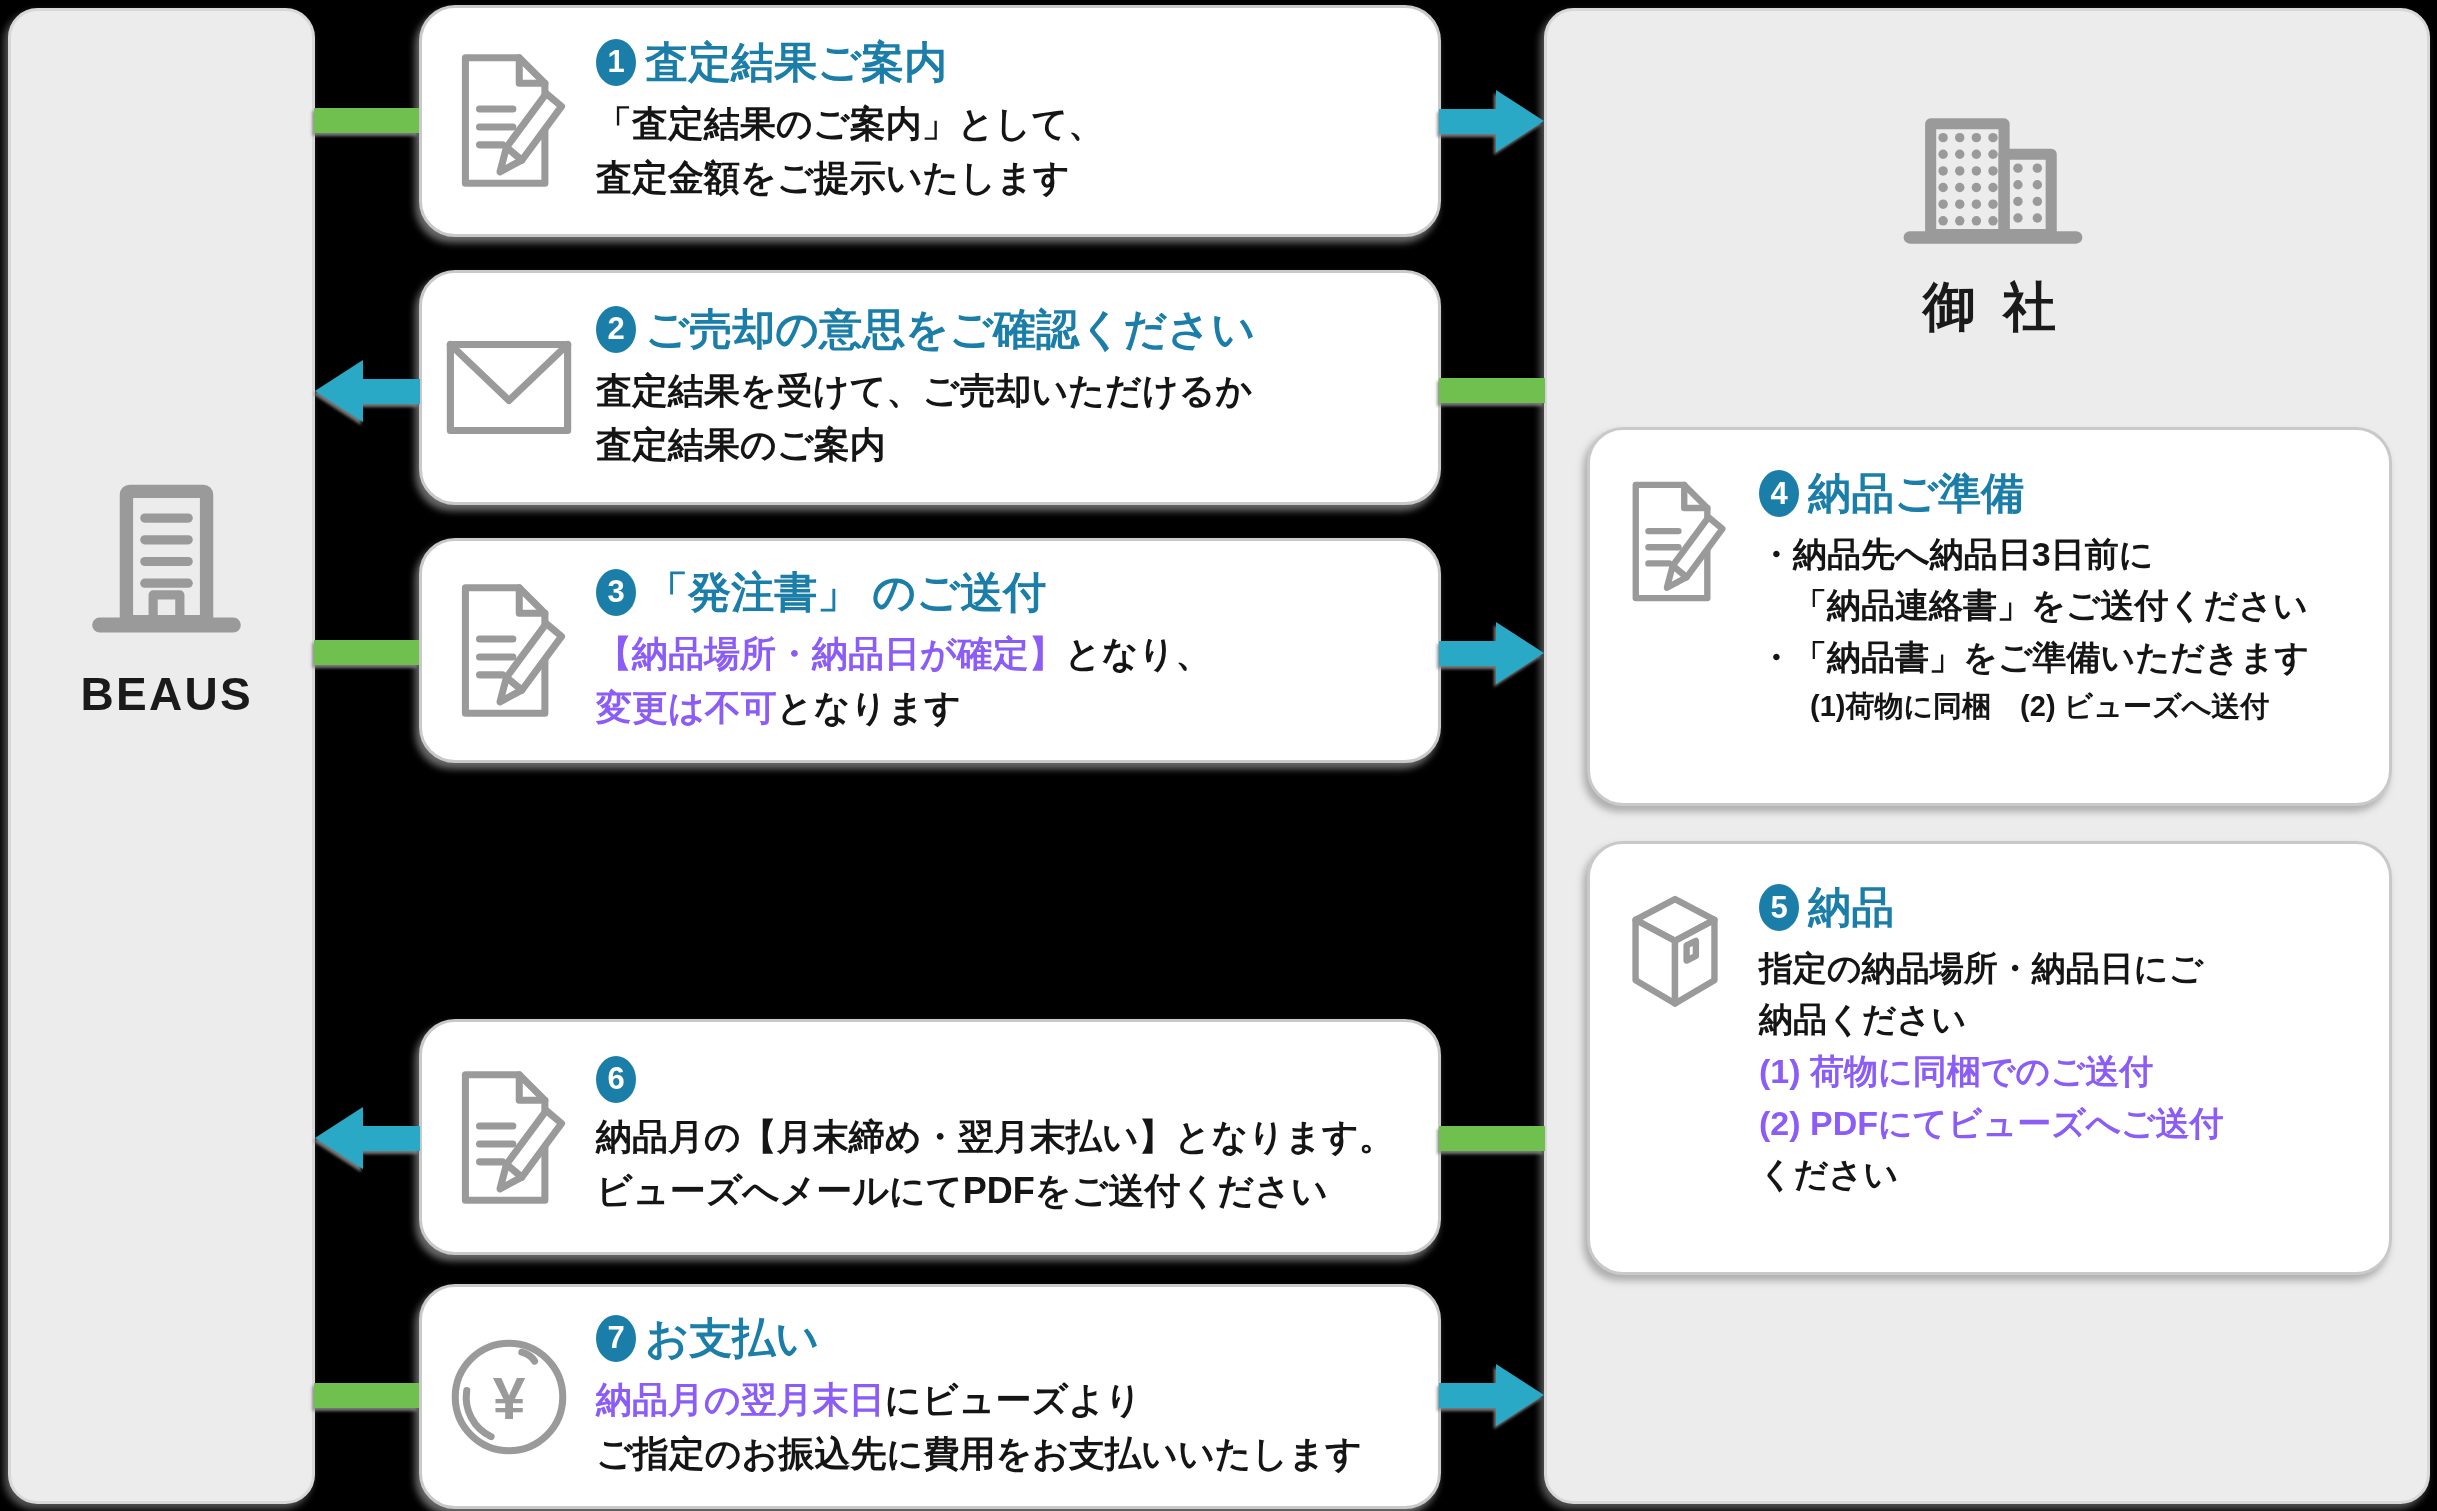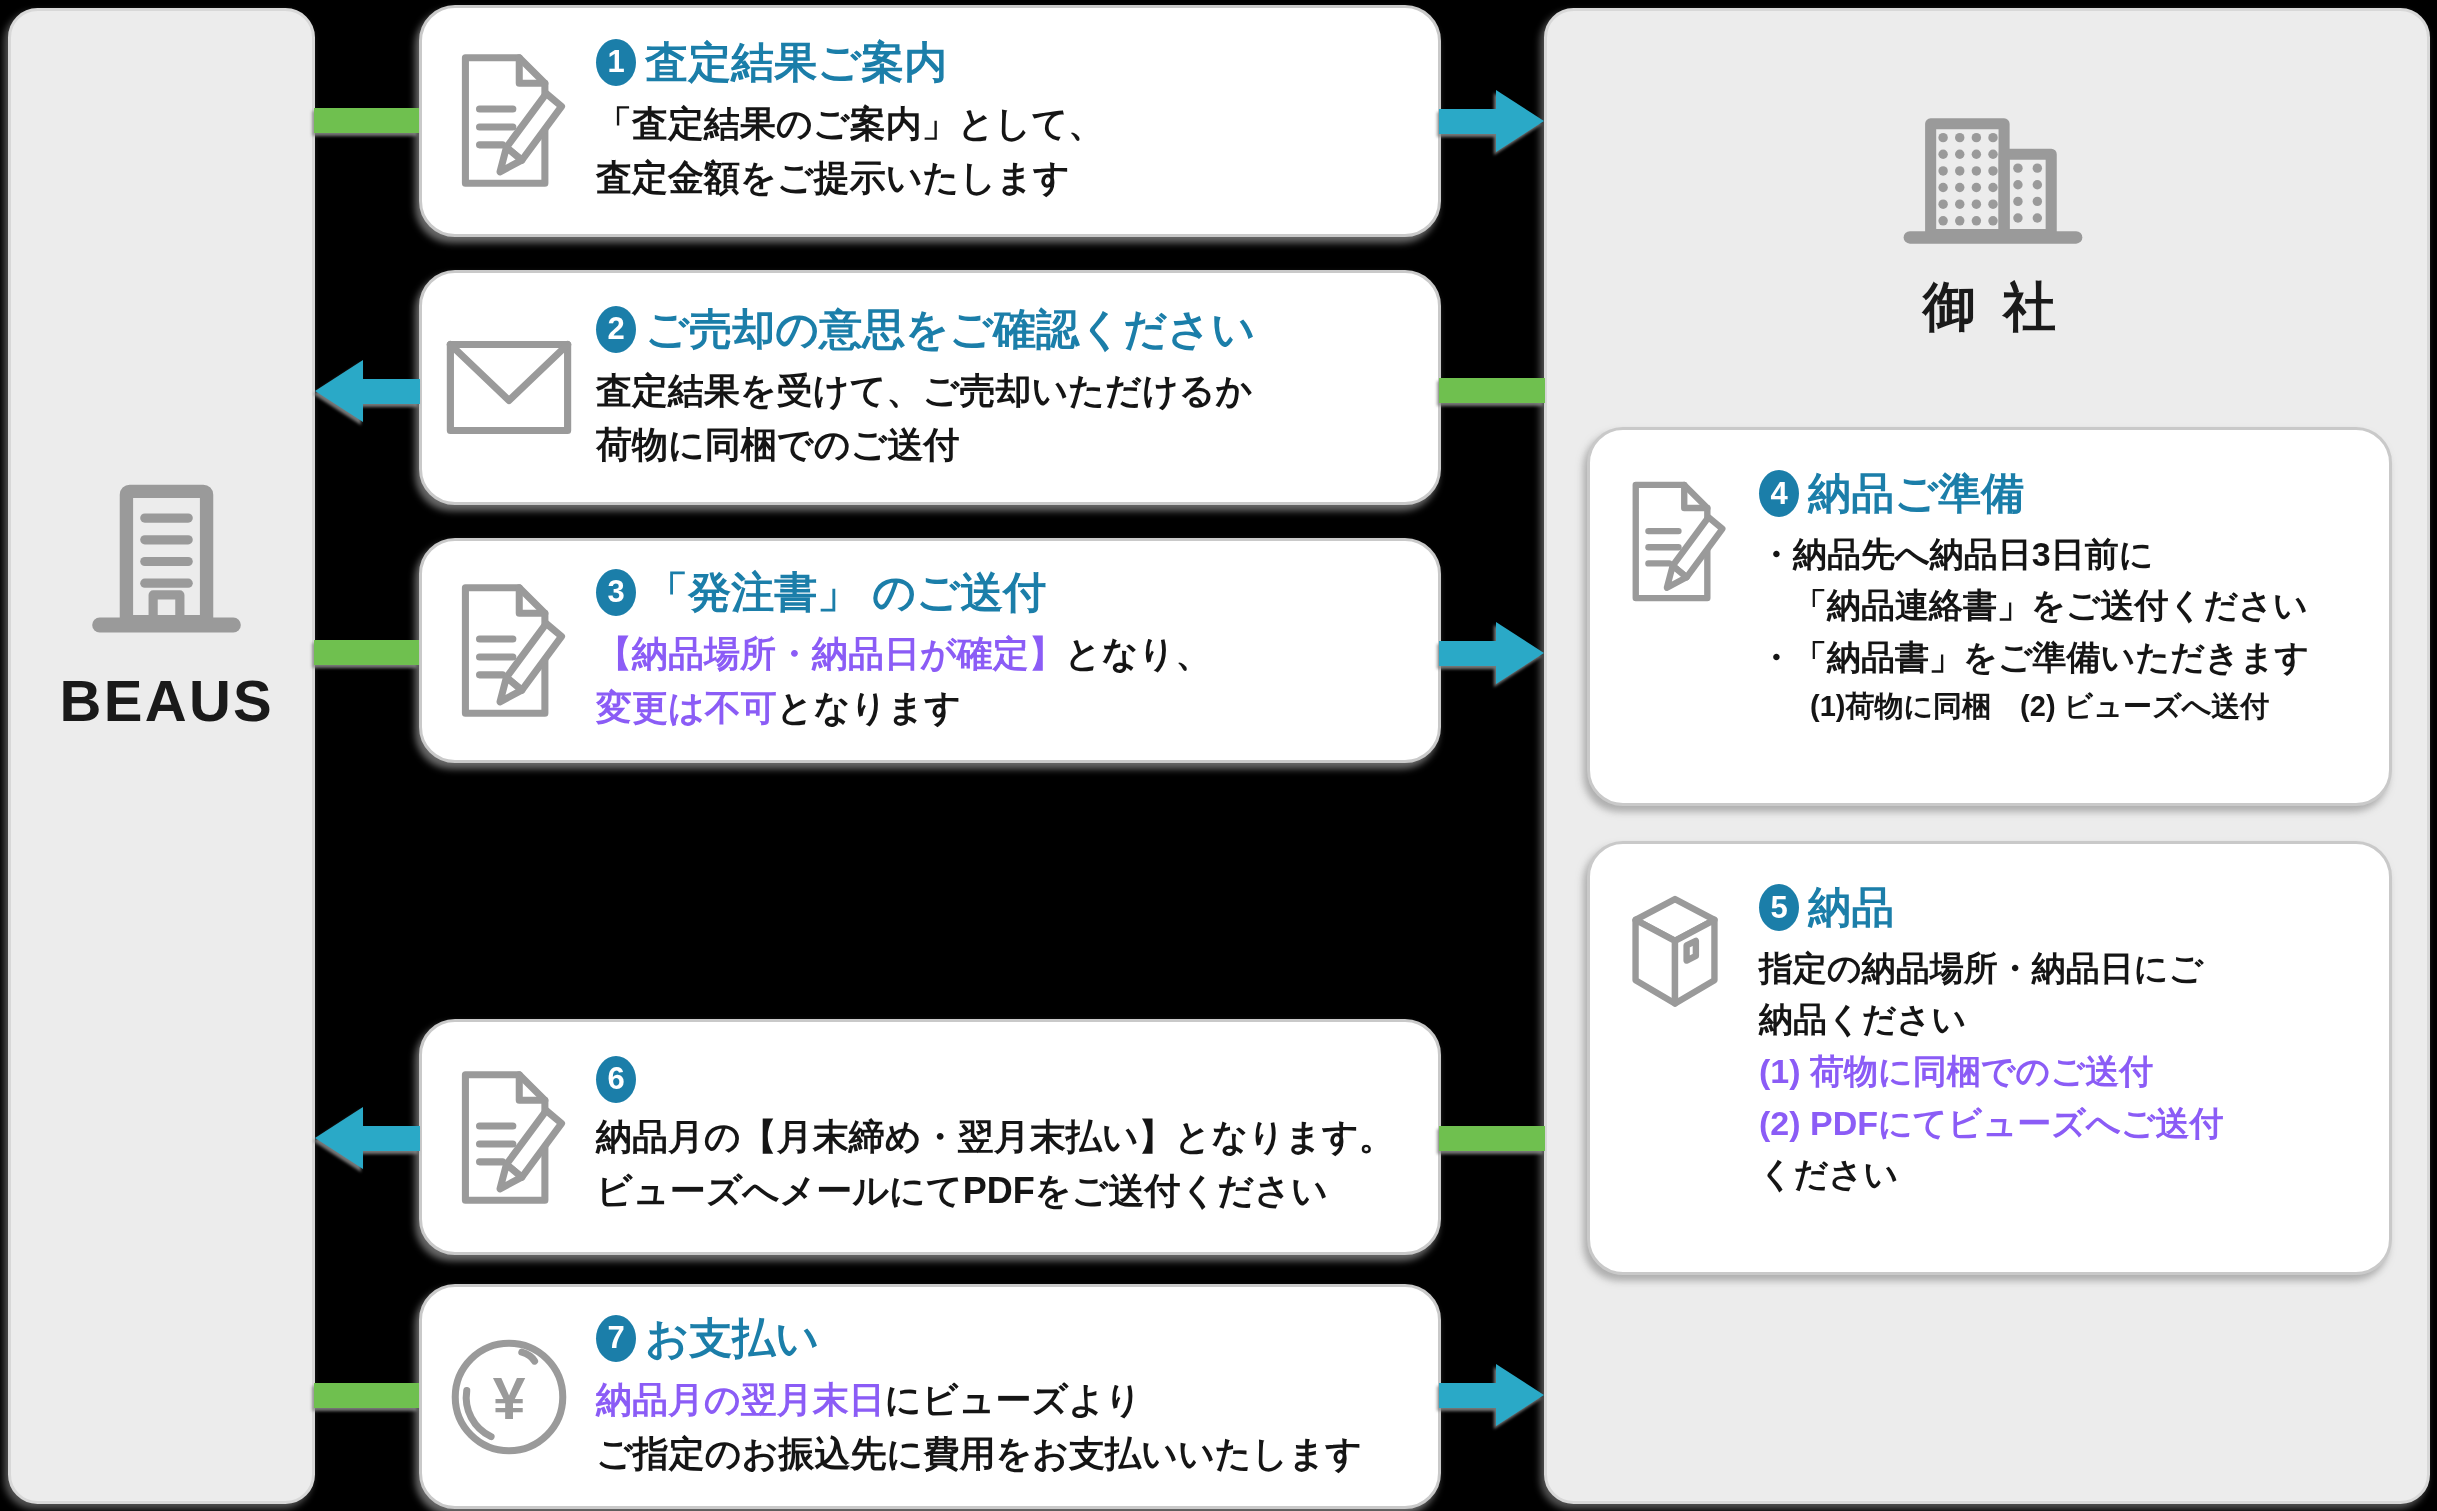--- a/index.html
+++ b/index.html
@@ -13,21 +13,21 @@
     box-shadow:-3.1px 4.7px 7.8px rgba(150,150,150,.55);box-sizing:border-box;
   }
   #beaus-panel{left:7.8px;top:7.8px;width:307px;height:1496px;}
   #company-panel{left:1544px;top:7.8px;width:886px;height:1496px;}
   .panel-head{position:absolute;left:0;right:0;text-align:center;padding-left:11px;}
   #beaus-head{top:465px;}
   #company-head{top:101px;}
   .panel-label{
     font-weight:bold;color:#1a1a1a;letter-spacing:2.3px;margin-top:20px;
   }
-  #beaus-head .panel-label{font-size:58px;}
+  #beaus-head .panel-label{font-size:46px;}
   #company-head .panel-label{font-size:53px;letter-spacing:6.2px;}
   
   .card{
     position:absolute;background:#fff;border:3.9px solid #c9c9c9;border-radius:36px;
     box-shadow:-3.9px 5.4px 7.8px rgba(150,150,150,.7);box-sizing:border-box;
     display:flex;align-items:center;
   }
   .mid{left:419px;width:1022px;}
   .icon-wrap{flex:0 0 174px;display:flex;justify-content:center;align-items:center;}
   .texts{flex:1;padding-right:26px;}
@@ -176,21 +176,21 @@
             <polyline points="5,5 50,48 95,5"></polyline>
       </g>
         </svg>
     </div>
     <div class="texts">
       <div class="heading">
         <span class="badge">2</span>
         <span>ご売却の意思をご確認ください</span>
       </div>
       <div class="bline">査定結果を受けて、ご売却いただけるか</div>
-      <div class="bline">荷物に同梱でのご送付</div>
+      <div class="bline">査定結果のご案内</div>
     </div>
   </div>
 
   <div class="card mid" style="top:538px;height:225px;">
     <div class="icon-wrap">
       <svg width="130" height="141" viewBox="0 0 100 110">
           <g class="ic">
         <path d="M16 6 H58 L78 26 V104 H16 Z" class="icf"></path>
             <path d="M58 6 V26 H78"></path>
         <line x1="27" y1="46" x2="53" y2="46"></line>

